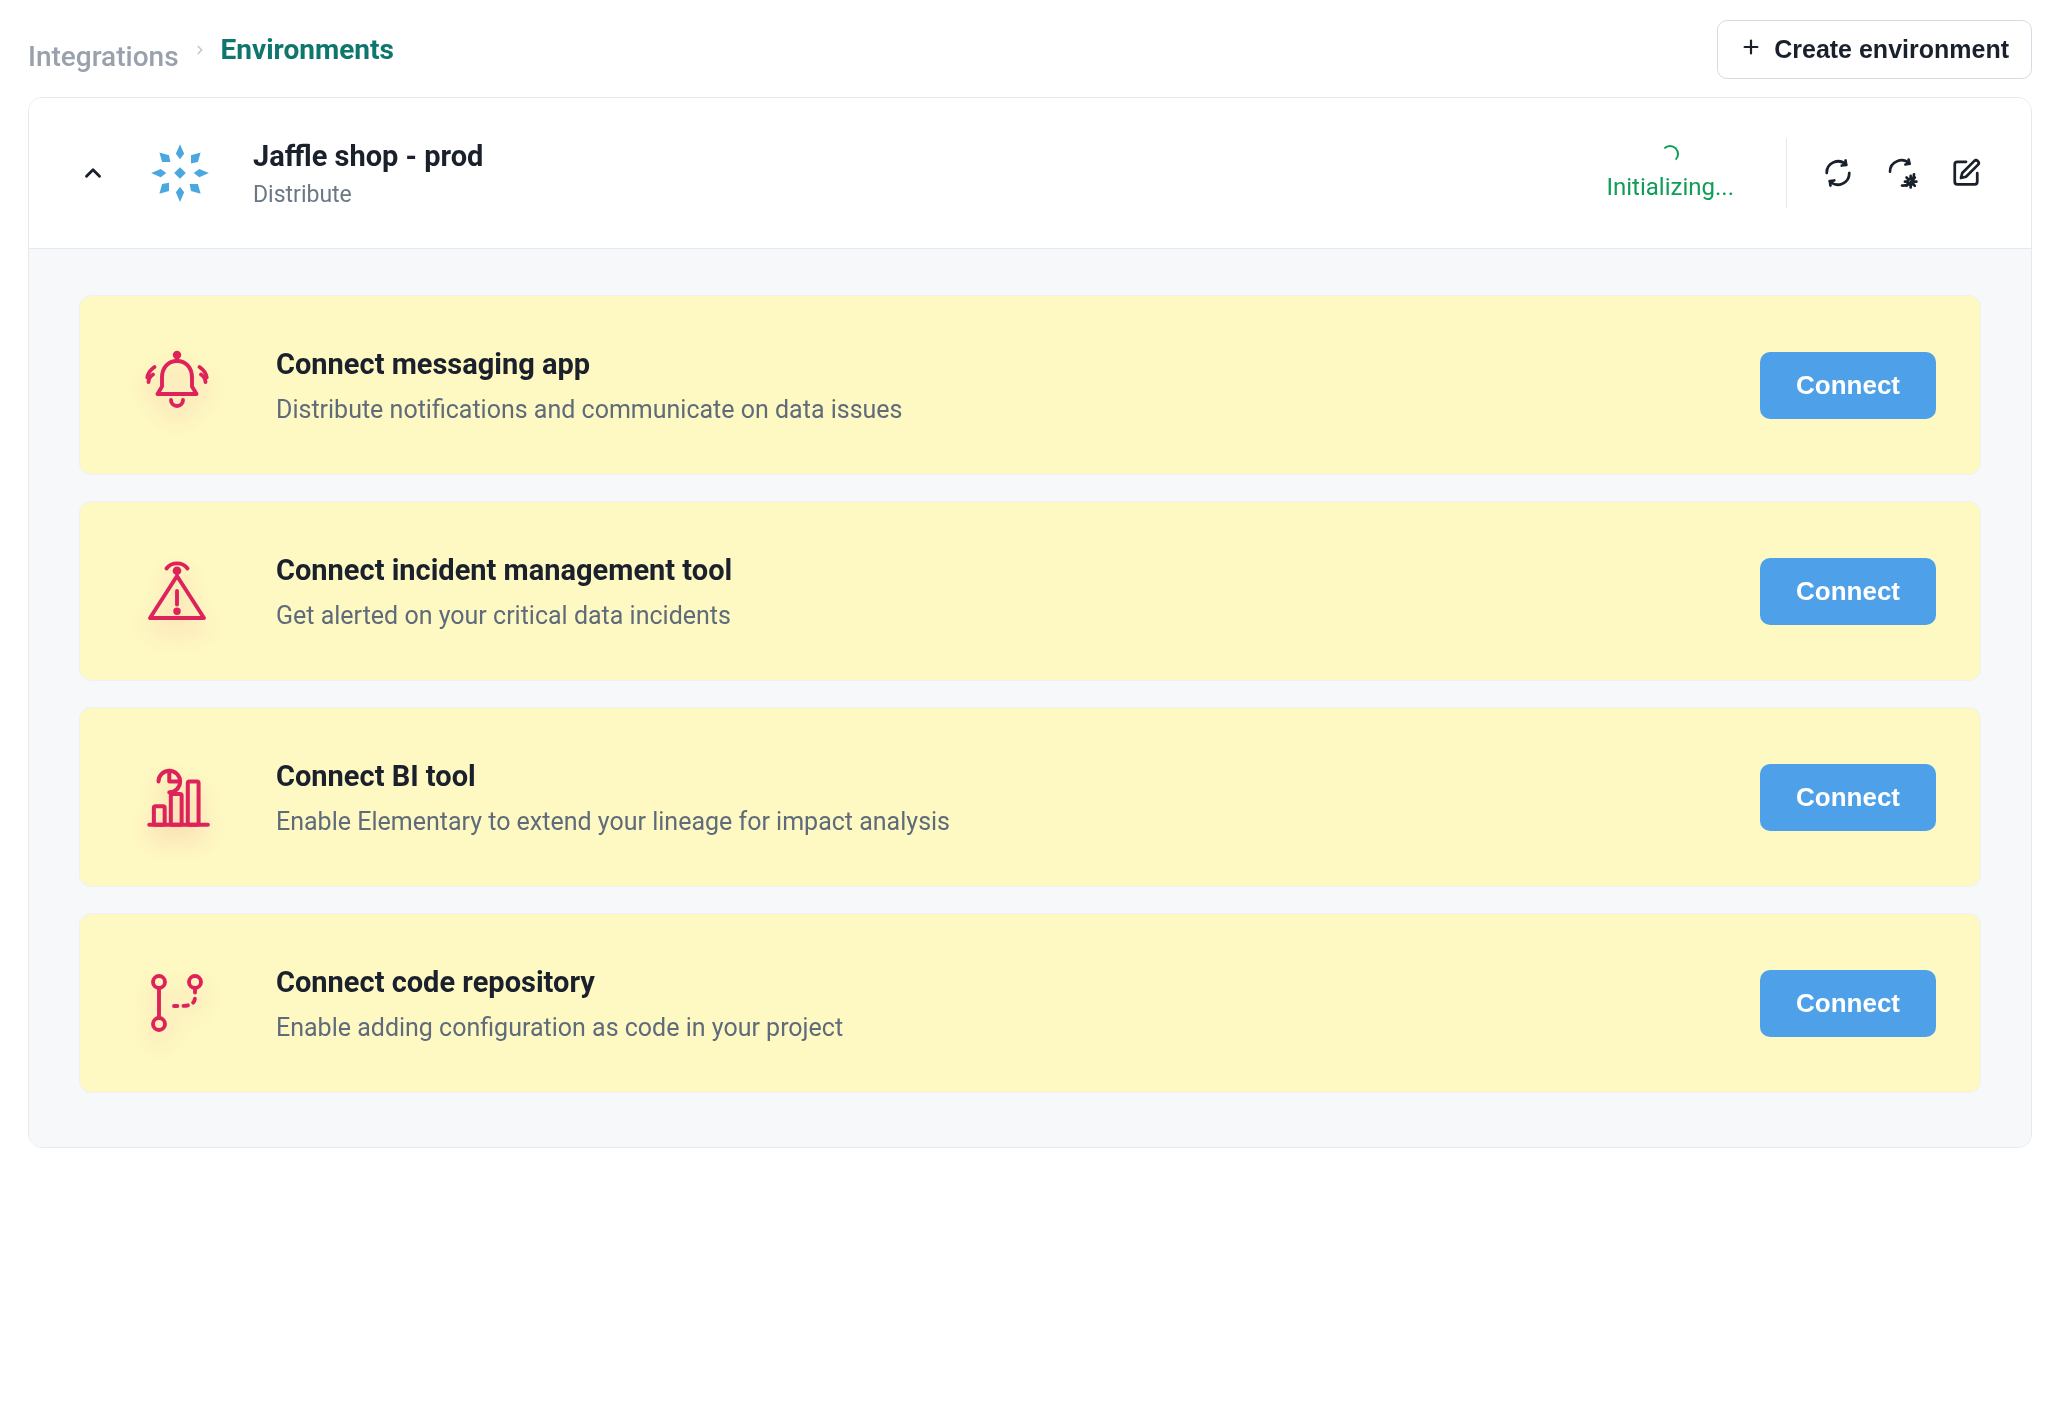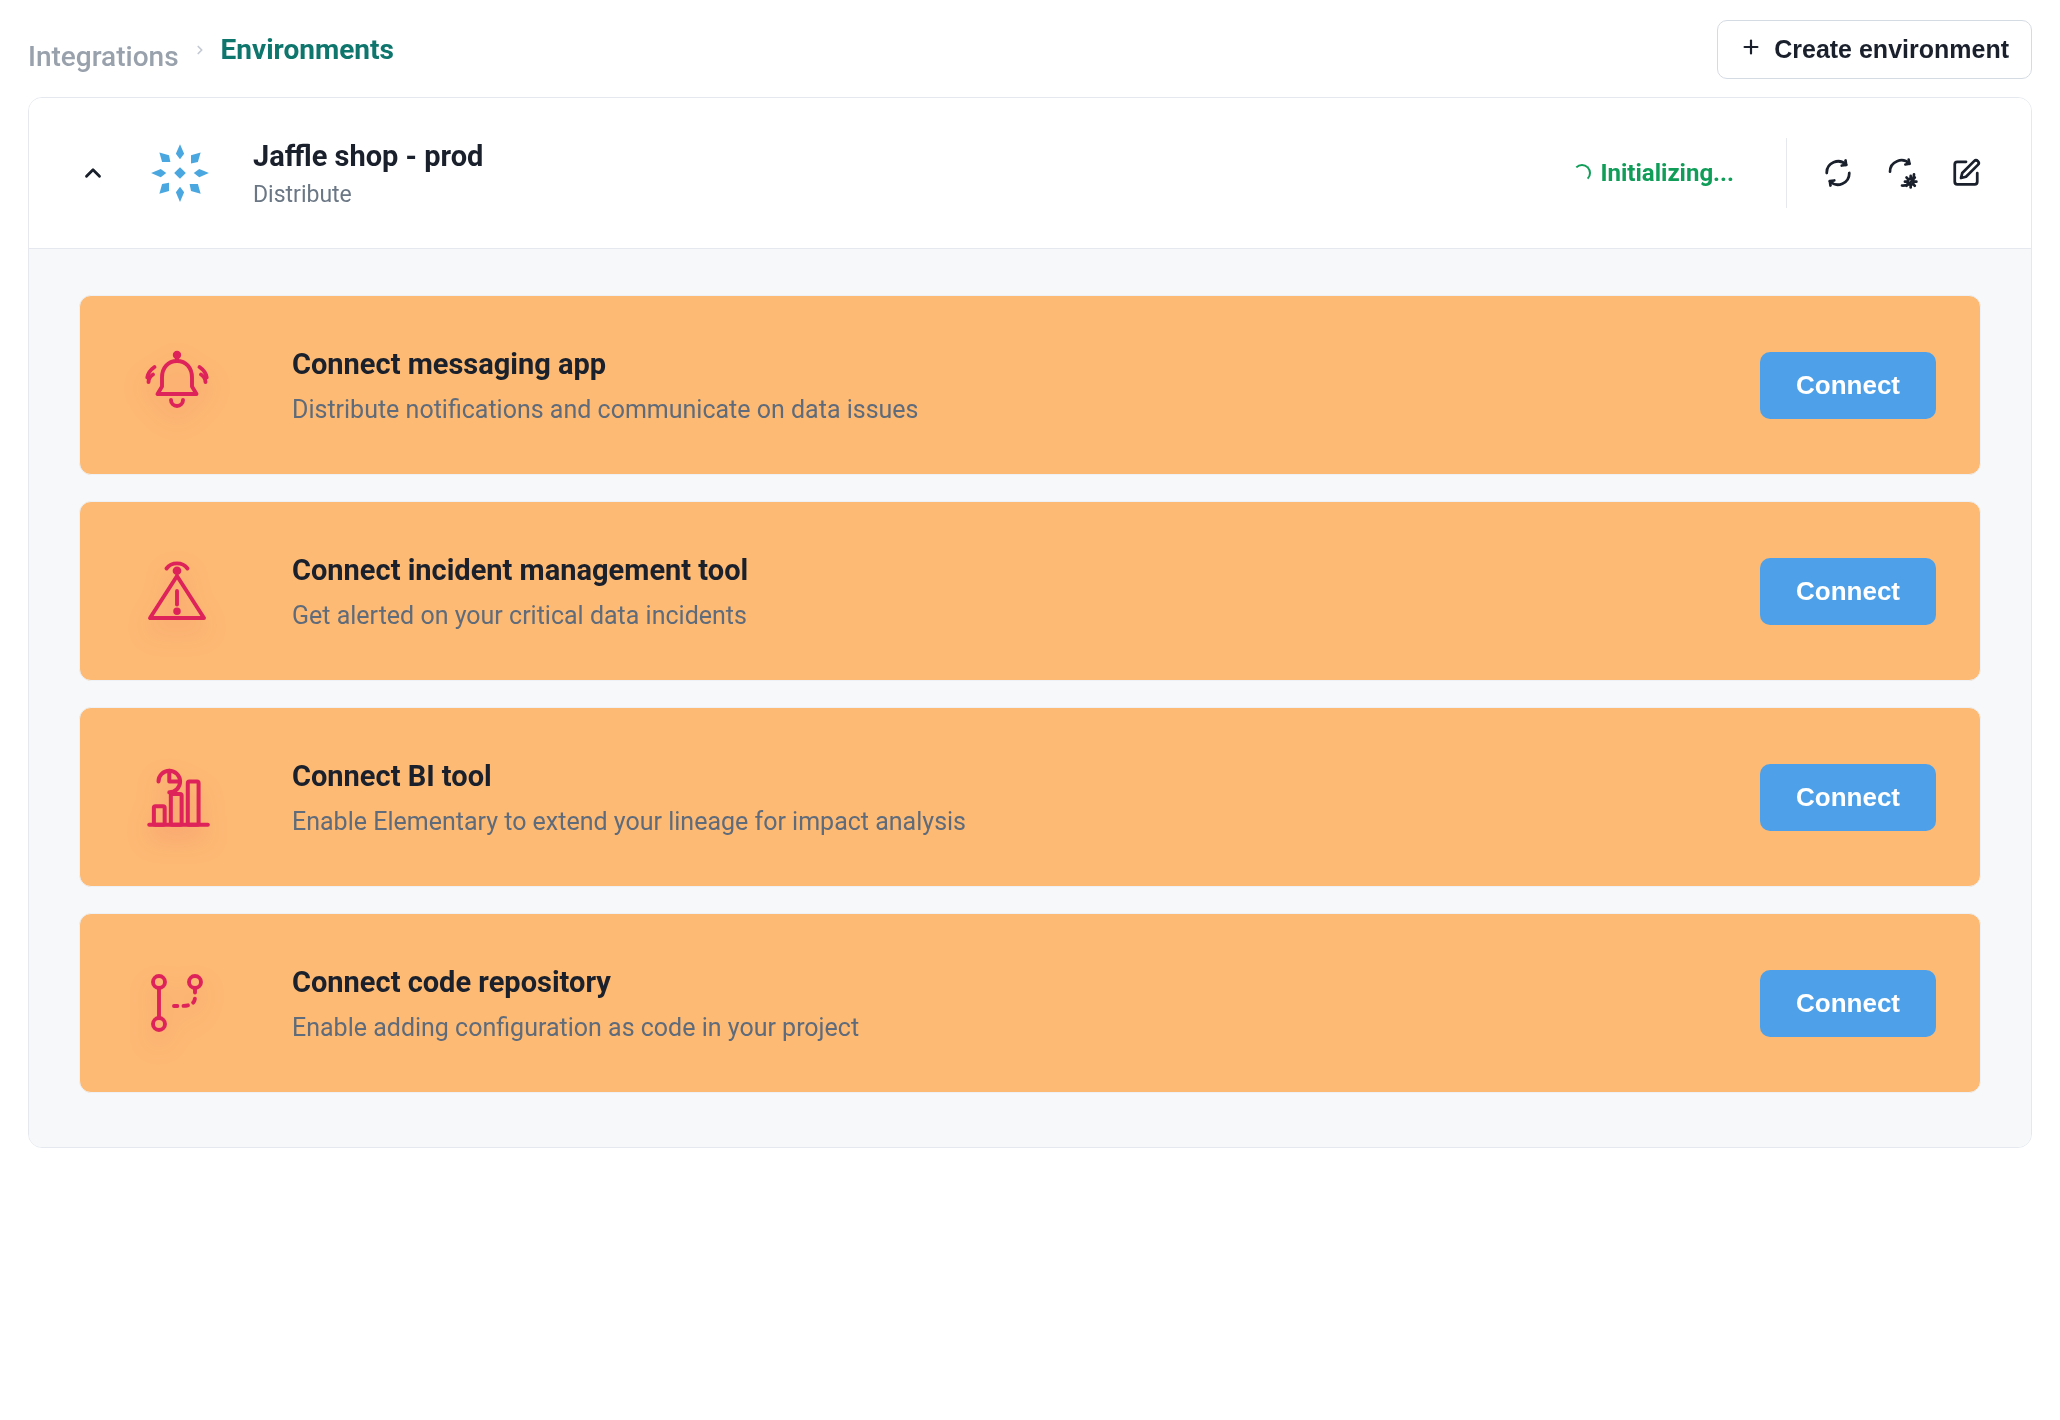--- a/index.html
+++ b/index.html
@@ -97,22 +97,23 @@
     font-size: 23px;
     color: #6b7785;
     margin-top: 8px;
   }
   .status {
     display: flex;
     align-items: center;
     gap: 10px;
     color: #0f9d58;
     font-size: 24px;
-    font-weight: 700;
+    font-weight: 400;
     margin-right: 28px;
+    flex-direction: column;
   }
   .spinner {
     width: 18px;
     height: 18px;
     border: 2.5px solid transparent;
     border-top-color: #0f9d58;
     border-right-color: #0f9d58;
     border-radius: 50%;
     display: inline-block;
   }
@@ -140,27 +141,26 @@
   }
   .env-body {
     background: #f6f8fa;
     padding: 46px 50px 54px 50px;
     border-top: 1.5px solid #e5e9ef;
     display: flex;
     flex-direction: column;
     gap: 26px;
   }
   .card {
-    background: #fdba74;
+    background: #fef9c3;
     border: 1.5px solid #eef1f5;
     border-radius: 12px;
     padding: 46px 44px 46px 44px;
     display: flex;
     align-items: center;
-    gap: 16px;
   }
   .card-icon {
     width: 86px;
     height: 86px;
     display: flex;
     align-items: center;
     justify-content: center;
     filter: drop-shadow(0 12px 12px rgba(221,35,90,0.22));
     margin-left: 10px;
   }

